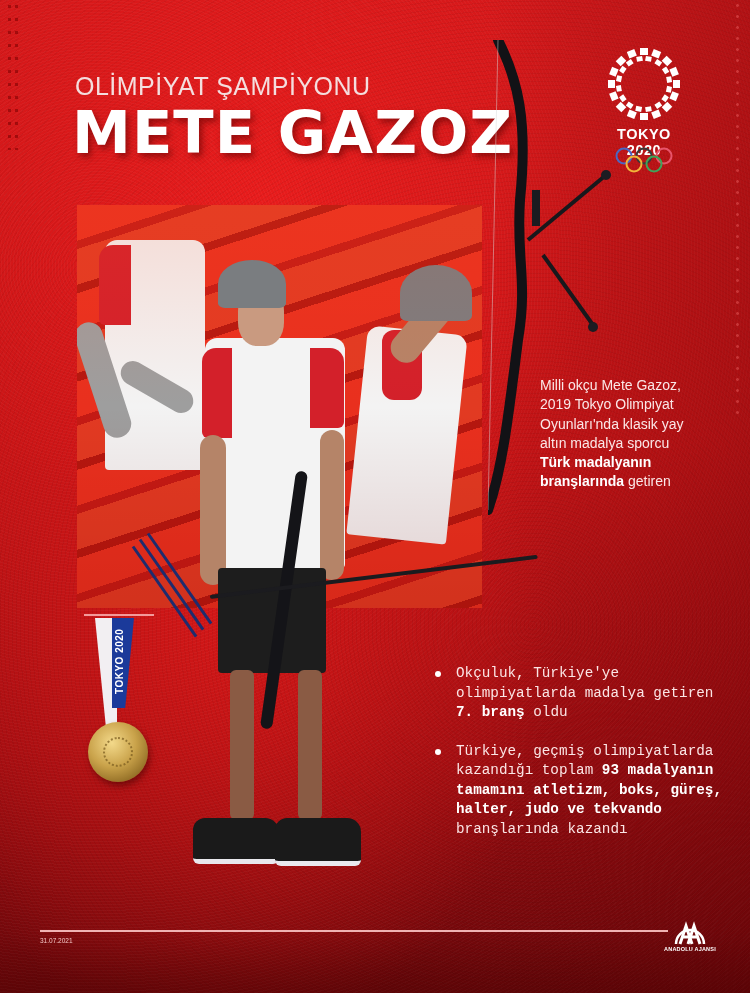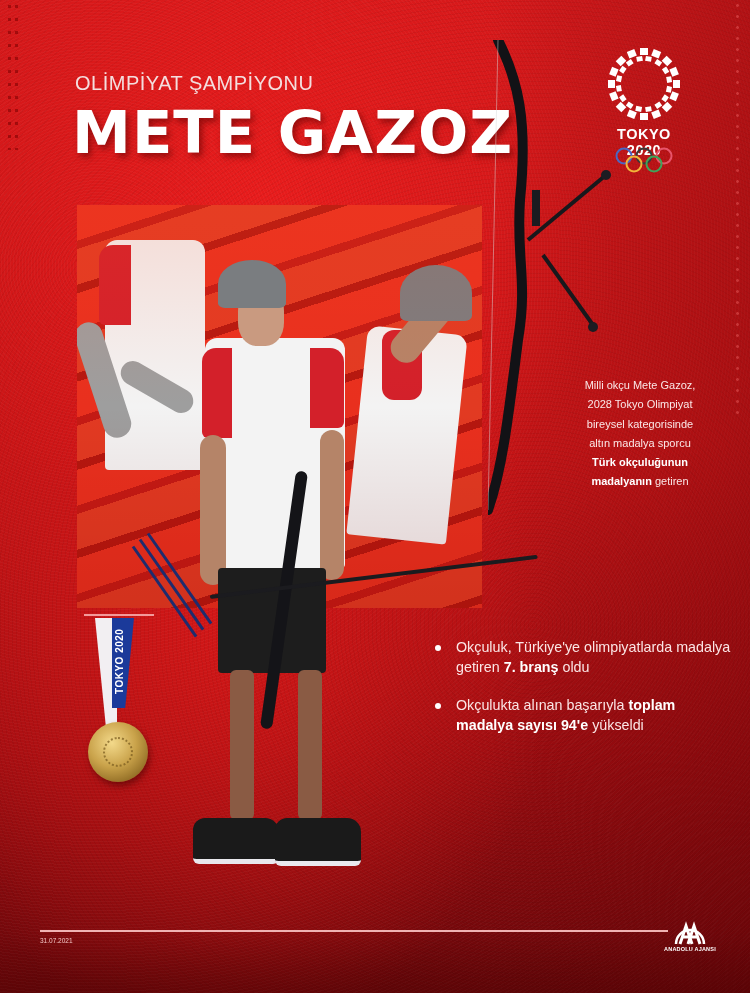--- a/index.html
+++ b/index.html
@@ -29,21 +29,21 @@
       position: absolute; top: 0; width: 14px; height: 140px;
       background-image: radial-gradient(circle, rgba(120,0,0,0.55) 1.6px, rgba(0,0,0,0) 2px);
       background-size: 7px 13px;
     }
     .dots-left { left: 6px; height: 150px; top: 0; }
     .dots-right { right: 8px; height: 420px; background-image: radial-gradient(circle, rgba(255,120,120,0.35) 1.2px, rgba(0,0,0,0) 1.6px); background-size: 7px 11px; width: 8px; }
 
     .subtitle {
       position: absolute; left: 75px; top: 72px;
       font-family: "Liberation Sans", sans-serif;
-      font-size: 20px; letter-spacing: 0.5px; color: #f4dede; font-weight: 400;
+      font-size: 25px; letter-spacing: 0.5px; color: #f4dede; font-weight: 400;
     }
     .title {
       position: absolute; left: 72px; top: 104px;
       font-family: "DejaVu Sans", sans-serif;
       font-size: 58px; font-weight: 900; letter-spacing: 1px; color: #fff;
       text-shadow: 3px 4px 6px rgba(90,0,0,0.55);
       transform: scaleX(1.02); transform-origin: left;
       line-height: 1;
     }
 
@@ -91,27 +91,27 @@
       background: radial-gradient(circle at 40% 35%, #f3d98a 0%, #c9a24a 45%, #8e6a23 80%, #5e4615 100%);
       box-shadow: 2px 4px 6px rgba(60,0,0,0.5); }
     .medal-inner { position: absolute; left: 19px; top: 125px; width: 30px; height: 30px; border-radius: 50%; border: 2px dotted rgba(120,90,30,0.7); }
 
     
     .big-bow { position: absolute; left: 488px; top: 40px; width: 130px; height: 500px; }
 
     
     .desc {
       position: absolute; left: 540px; top: 376px; width: 200px;
-      text-align: center; font-family: "Liberation Sans", sans-serif;
-      font-size: 11px; line-height: 19.3px; color: #fbe7e7;
+      font-family: "Liberation Sans", sans-serif;
+      font-size: 14px; line-height: 19.3px; color: #fbe7e7;
     }
     .desc b { font-weight: 700; color: #fff; }
 
     
-    .bullets { position: absolute; left: 433px; top: 638px; width: 300px; font-family: Liberation Sans, sans-serif; font-size: 14.3px; line-height: 19.5px; color: #fbe5e5; }
+    .bullets { position: absolute; left: 433px; top: 664px; width: 300px; font-family: Liberation Mono, monospace; font-size: 14.3px; line-height: 19.5px; color: #fbe5e5; }
     .bullet { position: relative; padding-left: 23px; margin-bottom: 19px; }
     .bullet .dot { position: absolute; left: 2px; top: 7px; width: 6px; height: 6px; border-radius: 50%; background: #fff; }
     .bullet b { color: #fff; font-weight: 700; }
     .bullet:nth-child(2) { margin-bottom: 18px; }
 
     
     .footer-line { position: absolute; left: 40px; top: 930px; width: 628px; height: 2px; background: #f0b3b3; }
     .date { position: absolute; left: 40px; top: 937px; font-family: "Liberation Sans", sans-serif; font-size: 6.5px; color: #f2c4c4; }
     .aa-logo { position: absolute; left: 672px; top: 916px; width: 36px; height: 30px; }
     .aa-text { position: absolute; left: 662px; top: 946px; width: 56px; text-align: center; font-family: "Liberation Sans", sans-serif; font-size: 5.5px; font-weight: 700; letter-spacing: 0.2px; color: #fff; }
@@ -232,35 +232,35 @@
   <div class="ribbon-topline"></div>
   <div class="ribbon-white"></div>
   <div class="ribbon-blue"></div>
   <div class="ribbon-text">TOKYO 2020</div>
   <div class="medal-disc"></div>
   <div class="medal-inner"></div>
 </div>
 
 <div class="desc">
   <div>Milli okçu Mete Gazoz,</div>
-  <div>2028 Tokyo Olimpiyat</div>
-  <div>bireysel kategorisinde</div>
+  <div>2019 Tokyo Olimpiyat</div>
+  <div>Oyunları'nda klasik yay</div>
   <div>altın madalya sporcu</div>
-  <div><b>Türk okçuluğunun</b></div>
-  <div><b>madalyanın</b><span> getiren</span></div>
+  <div><b>Türk madalyanın</b></div>
+  <div><b>branşlarında</b><span> getiren</span></div>
 </div>
 
 <div class="bullets">
   <div class="bullet">
     <span class="dot"></span>
     <span>Okçuluk, Türkiye'ye olimpiyatlarda madalya getiren </span><b>7. branş</b><span> oldu</span>
   </div>
   <div class="bullet">
     <span class="dot"></span>
-    <span>Okçulukta alınan başarıyla </span><b>toplam madalya sayısı 94'e</b><span> yükseldi</span>
+    <span>Türkiye, geçmiş olimpiyatlarda kazandığı toplam </span><b>93 madalyanın tamamını atletizm, boks, güreş, halter, judo ve tekvando</b><span> branşlarında kazandı</span>
   </div>
 </div>
 
 <div class="bottom-haze"></div>
 <div class="footer-line"></div>
 <div class="date">31.07.2021</div>
 <svg class="aa-logo" viewBox="0 0 36 30">
   <path d="M4 28 A14 14 0 0 1 32 28" fill="none" stroke="#fff" stroke-width="2.5"></path>
   <path d="M8 28 L14 10 L20 28 M10.5 21 H17.5" fill="none" stroke="#fff" stroke-width="3"></path>
   <path d="M16 28 L22 10 L28 28 M18.5 21 H25.5" fill="none" stroke="#fff" stroke-width="3"></path>

